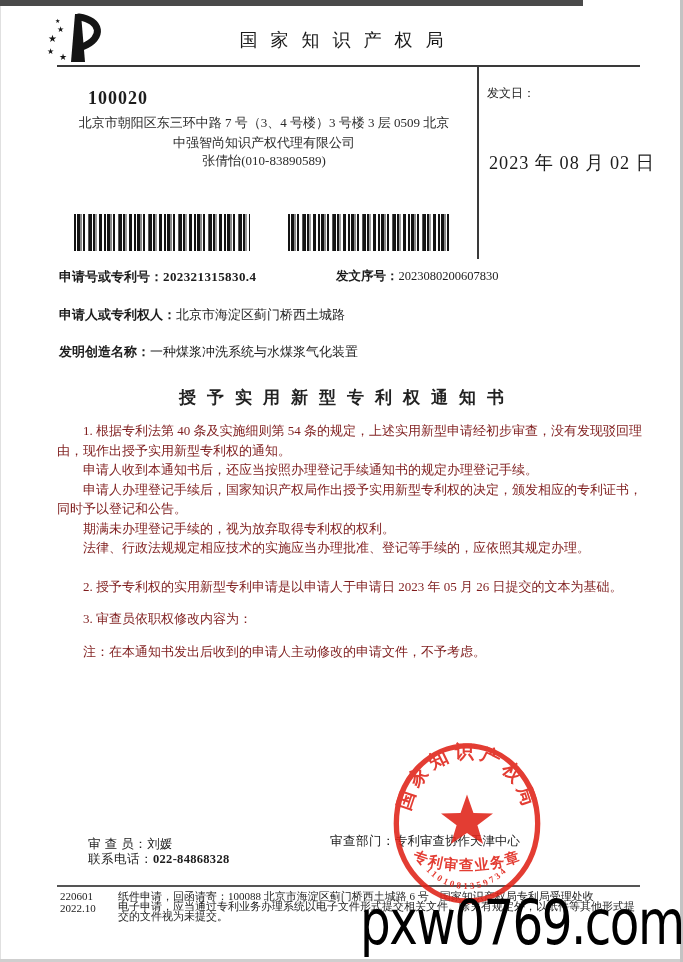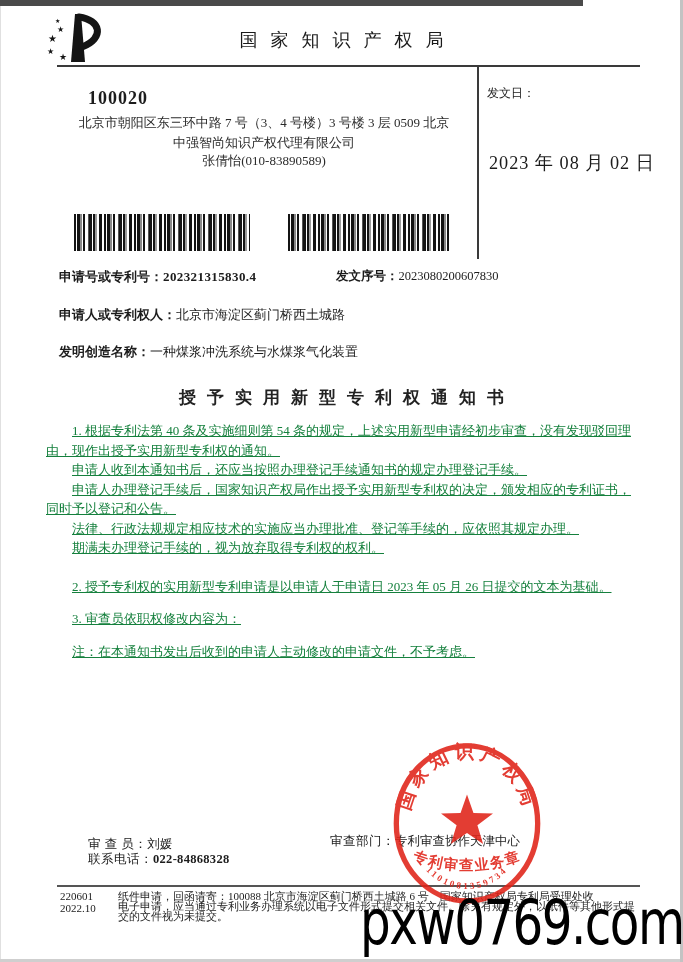--- a/index.html
+++ b/index.html
@@ -35,21 +35,21 @@
   .barcode-2{left:288px;width:164px;}
   
   .row{position:absolute;left:59px;font-size:13px;}
   .row .label{font-weight:bold;}
   .row-1{top:268px;} .row-1b{position:absolute;left:336px;top:268px;font-size:12.5px;}
   .row-2{top:306px;} .row-3{top:343px;}
   .val-bold{font-weight:bold;letter-spacing:.4px;}
   
   .notice-title{position:absolute;top:386px;left:0;width:100%;text-align:center;
     font-size:17px;font-weight:bold;letter-spacing:11px;text-indent:11px;color:#222;}
-  .body{position:absolute;left:46px;top:421px;width:585px;font-size:13px;line-height:19.5px;color:#15803d;text-decoration:underline;}
+  .body{position:absolute;left:57px;top:421px;width:585px;font-size:13px;line-height:19.5px;color:#7f1d1d;}
   .body p{margin:0;text-indent:2em;}
   .gap1{margin-top:19px !important;} .gap2{margin-top:13px !important;} .gap3{margin-top:13.5px !important;}
   
   .sign{position:absolute;font-size:12.5px;}
   .examiner{left:88px;top:836px;} .phone{left:88px;top:851px;}
   .dept{left:330px;top:833px;}
   .sign .label{letter-spacing:.5px;}
   .phone .val-bold{letter-spacing:.3px;}
   
   .seal{position:absolute;left:391px;top:742px;width:152px;height:166px;opacity:.88;z-index:5;}
@@ -111,22 +111,22 @@
   <div class="row row-3">
     <span class="label">发明创造名称：</span><span>一种煤浆冲洗系统与水煤浆气化装置</span>
   </div>
   <div class="mid-rule" style="top:368px;"></div>
 
   <div class="notice-title">授予实用新型专利权通知书</div>
   <div class="body">
     <p>1. 根据专利法第 40 条及实施细则第 54 条的规定，上述实用新型申请经初步审查，没有发现驳回理由，现作出授予实用新型专利权的通知。</p>
     <p>申请人收到本通知书后，还应当按照办理登记手续通知书的规定办理登记手续。</p>
     <p>申请人办理登记手续后，国家知识产权局作出授予实用新型专利权的决定，颁发相应的专利证书，同时予以登记和公告。</p>
+    <p>期满未办理登记手续的，视为放弃取得专利权的权利。</p>
     <p>法律、行政法规规定相应技术的实施应当办理批准、登记等手续的，应依照其规定办理。</p>
-    <p>期满未办理登记手续的，视为放弃取得专利权的权利。</p>
     <p class="gap1">2. 授予专利权的实用新型专利申请是以申请人于申请日 2023 年 05 月 26 日提交的文本为基础。</p>
     <p class="gap2">3. 审查员依职权修改内容为：</p>
     <p class="gap3">注：在本通知书发出后收到的申请人主动修改的申请文件，不予考虑。</p>
   </div>
 
   <div class="sign examiner">
     <span class="label">审 查 员：</span><span>刘媛</span>
   </div>
   <div class="sign phone">
     <span class="label">联系电话：</span><span class="val-bold">022-84868328</span>

